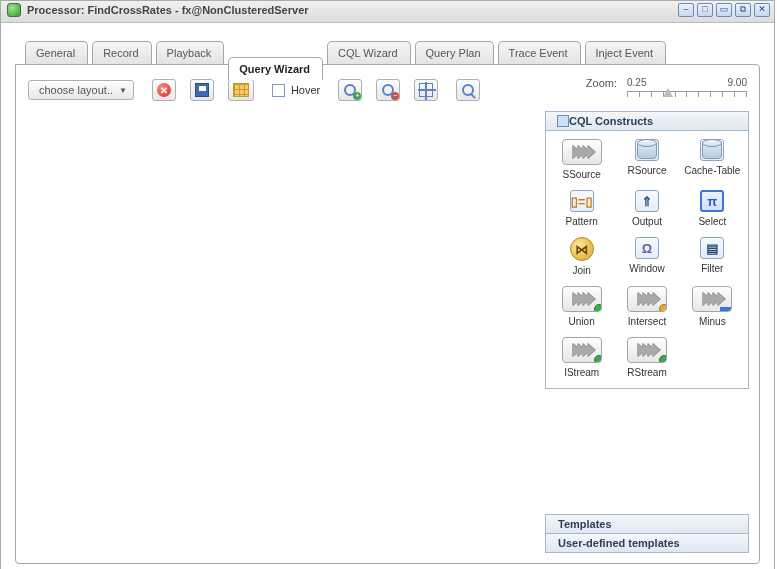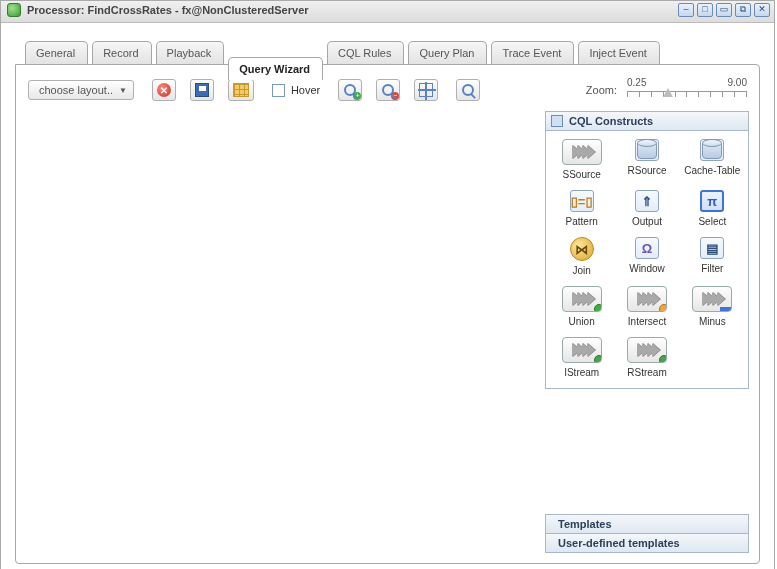--- a/index.html
+++ b/index.html
@@ -79,21 +79,21 @@
     border:1px solid #b0b0b0; border-radius:3px;
     background:linear-gradient(#fefefe,#e6e6e6);
     display:flex; align-items:center; justify-content:center;
   }
   .tbtn.big { width:26px; }
   .hover-wrap { display:flex; align-items:center; gap:6px; color:#333; }
   .chk {
     width:13px; height:13px; border:1px solid #7a99c2;
     background:#fff;
   }
-  .zoom-group { display:flex; align-items:center; gap:10px; margin-left:auto; }
+  .zoom-group { display:flex; align-items:flex-start; gap:10px; margin-left:auto; }
   .zoom-label { color:#555; }
   .slider-wrap { display:flex; flex-direction:column; align-items:stretch; width:120px; }
   .slider-scale { display:flex; justify-content:space-between; color:#555; font-size:10px; }
   .slider-track {
     position:relative; height:12px;
     border-top:1px solid #999;
     margin-top:3px;
   }
   .tickrow { position:absolute; top:-1px; left:0; right:0; display:flex; justify-content:space-between; }
   .tick { width:1px; height:6px; background:#999; }
@@ -102,23 +102,23 @@
     width:0; height:0;
     border-left:5px solid transparent; border-right:5px solid transparent;
     border-bottom:9px solid #bdbdbd;
   }
   .canvas-row { display:flex; flex:1; }
   .canvas { flex:1; }
   .side-palette {
     width:204px; display:flex; flex-direction:column; gap:0;
   }
   .section-head {
-    display:flex; align-items:center; gap:6px;
+    display:flex; align-items:center; 
     background:linear-gradient(#f4f7fb,#dfe7f1);
-    border:1px solid #a7b8cc; padding:3px 5px;
+    border:1px solid #a7b8cc; padding:3px 11px;
     color:#2a3f5a; font-weight:bold;
   }
   .section-head .sq {
     width:12px; height:12px; border:1px solid #6e8db3; background:#cfe0f4;
   }
   .constructs {
     border:1px solid #a7b8cc; border-top:none;
     padding:8px 4px 10px 4px;
     display:grid; grid-template-columns:repeat(3,1fr);
     row-gap:10px; column-gap:2px;
@@ -229,21 +229,21 @@
       <div class="win-btn">✕</div>
     </div>
   </div>
 
   <div class="content-pad">
     <div class="tabs">
       <div class="tab">General</div>
       <div class="tab">Record</div>
       <div class="tab">Playback</div>
       <div class="tab active">Query Wizard</div>
-      <div class="tab">CQL Rules</div>
+      <div class="tab">CQL Wizard</div>
       <div class="tab">Query Plan</div>
       <div class="tab">Trace Event</div>
       <div class="tab">Inject Event</div>
     </div>
 
     <div class="panel">
 
       <div class="toolbar">
         <div class="layout-select">
           <span>choose layout..</span>

